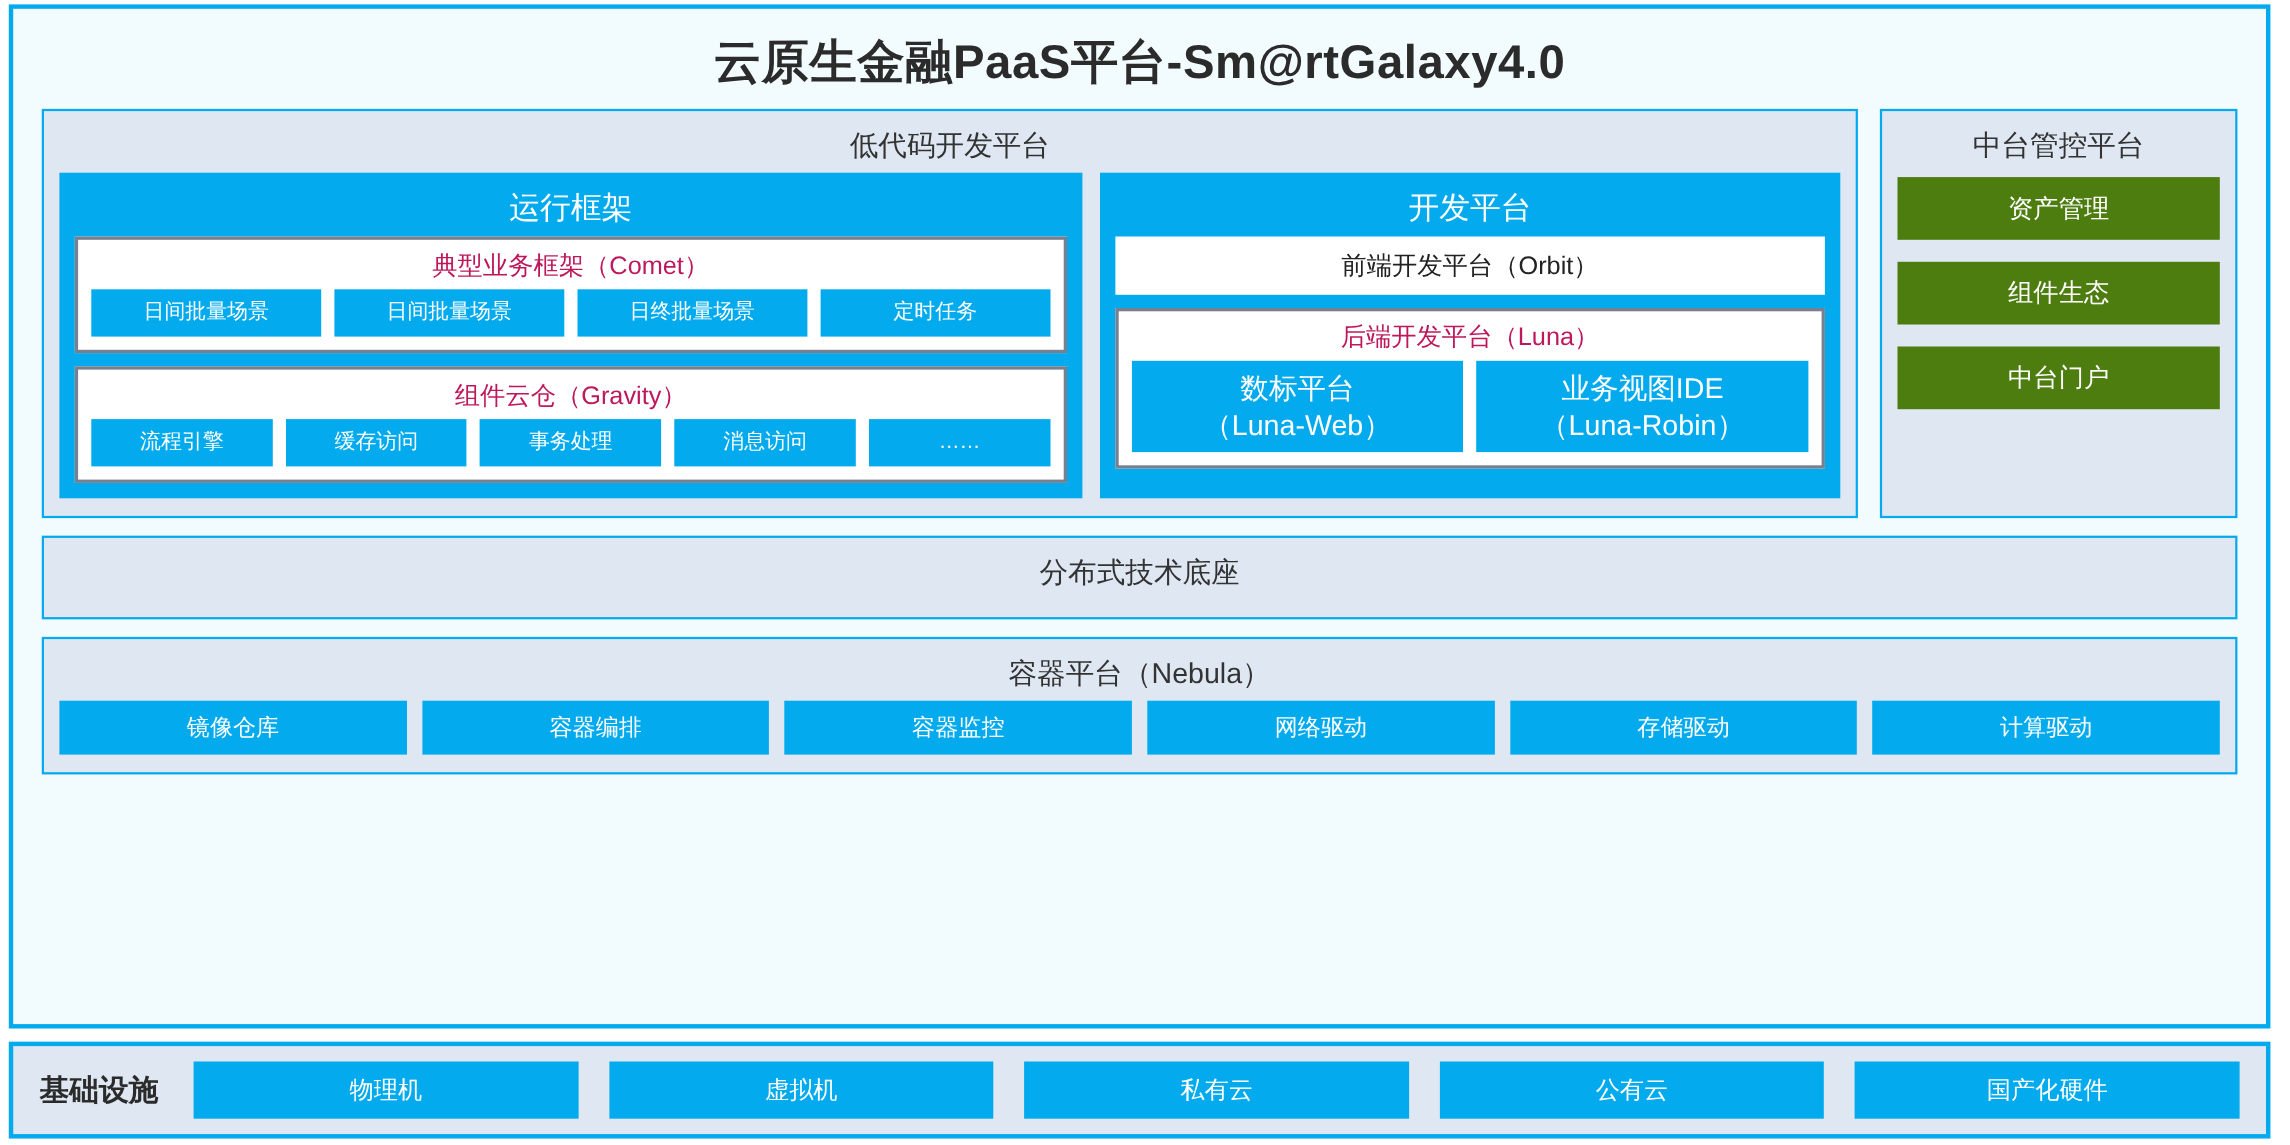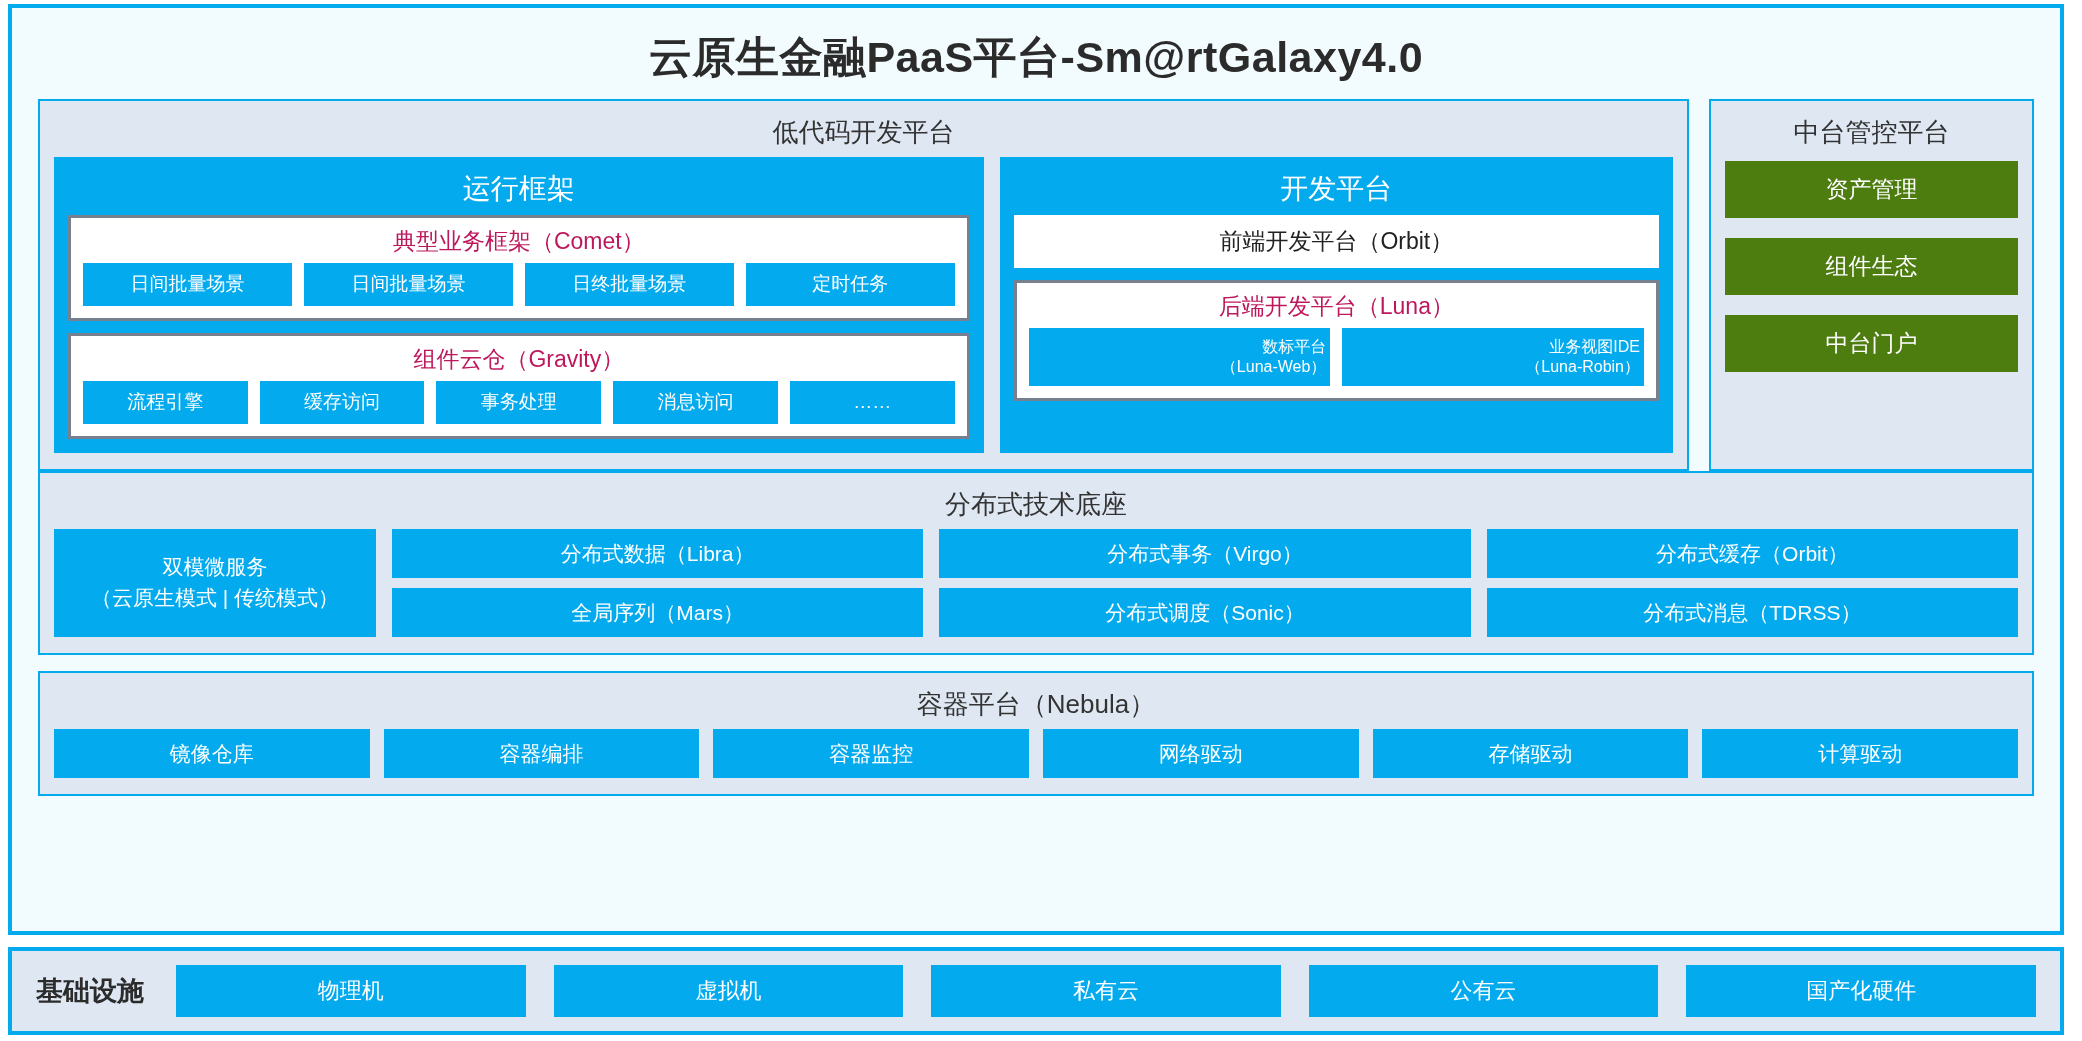--- a/index.html
+++ b/index.html
@@ -122,39 +122,39 @@
     font-size: 23px;
     color: #222222;
     padding: 15px 8px;
     line-height: 1;
   }
   .devplat-card .white-group { margin-top: 12px; }
   .chip-2 {
     flex: 1 1 0;
     background: #03ABEE;
     color: #ffffff;
-    font-size: 16px;
-    text-align: right;
+    font-size: 26px;
+    text-align: center;
     padding: 9px 4px;
     line-height: 1.25;
   }
 
   
   .mid-list { display: flex; flex-direction: column; gap: 20px; padding-top: 4px; }
   .mid-btn {
     background: #4d7c0f;
     color: #ffffff;
     font-size: 23px;
     text-align: center;
     padding: 17px 6px;
     line-height: 1;
   }
 
   
-  .tech-panel { }
+  .tech-panel { margin-top: 16px; }
   .tech-body { display: flex; gap: 16px; align-items: stretch; }
   .tech-col-wide {
     flex: 0 0 322px;
     background: #03ABEE;
     color: #ffffff;
     font-size: 21px;
     display: flex;
     flex-direction: column;
     align-items: center;
     justify-content: center;
@@ -288,38 +288,20 @@
           <div class="mid-btn">资产管理</div>
           <div class="mid-btn">组件生态</div>
           <div class="mid-btn">中台门户</div>
         </div>
       </div>
 
     </div>
 
     <div class="panel tech-panel">
       <div class="panel-title">分布式技术底座</div>
-      <div class="tech-body">
-        <div class="tech-col-wide">
-          <div>双模微服务</div>
-          <div>（云原生模式 | 传统模式）</div>
-        </div>
-        <div class="tech-col">
-          <div class="tech-cell">分布式数据（Libra）</div>
-          <div class="tech-cell">全局序列（Mars）</div>
-        </div>
-        <div class="tech-col">
-          <div class="tech-cell">分布式事务（Virgo）</div>
-          <div class="tech-cell">分布式调度（Sonic）</div>
-        </div>
-        <div class="tech-col">
-          <div class="tech-cell">分布式缓存（Orbit）</div>
-          <div class="tech-cell">分布式消息（TDRSS）</div>
-        </div>
-      </div>
     </div>
 
     <div class="panel container-panel">
       <div class="panel-title">容器平台（Nebula）</div>
       <div class="container-row">
         <div class="container-cell">镜像仓库</div>
         <div class="container-cell">容器编排</div>
         <div class="container-cell">容器监控</div>
         <div class="container-cell">网络驱动</div>
         <div class="container-cell">存储驱动</div>

